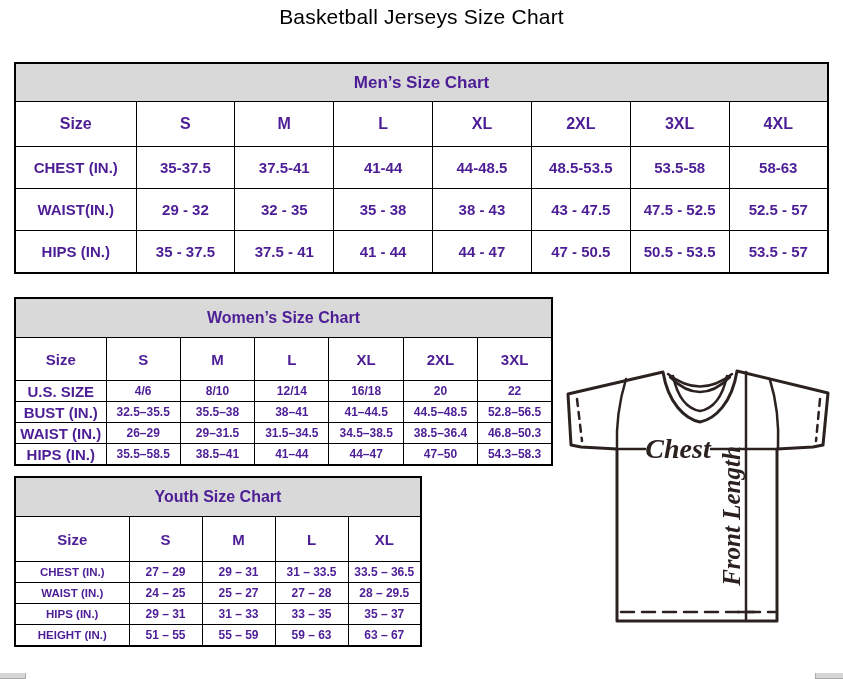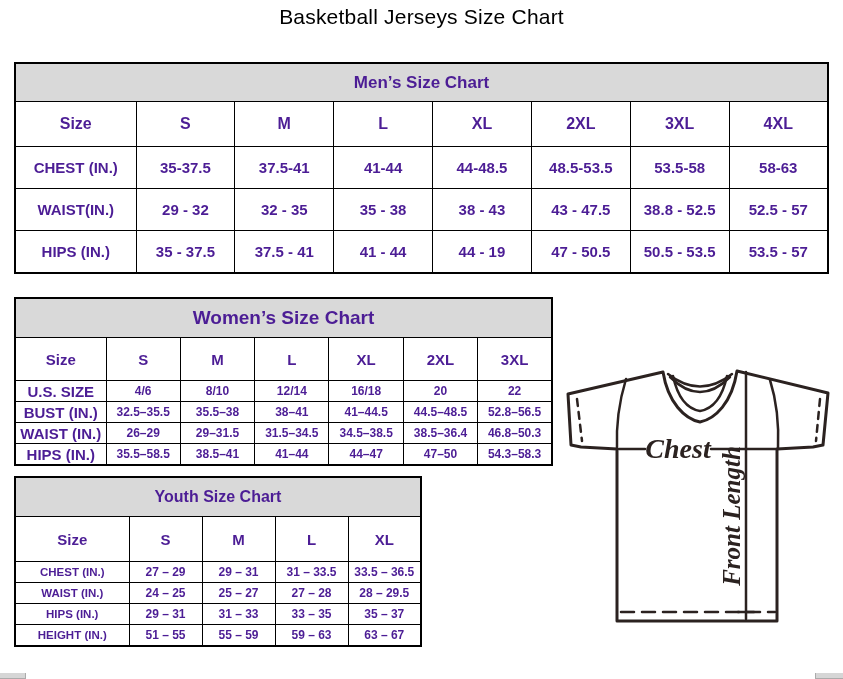--- a/index.html
+++ b/index.html
@@ -22,21 +22,21 @@
 
   
   .men { left:14px; top:62px; width:815px; font-size:15px; }
   .men tr.band td { height:37px; font-size:17px; }
   .men tr.hdr  td { height:44px; font-size:16px; }
   .men tr.data td { height:41px; }
   .men col.c0 { width:121px; }
 
   
   .women { left:14px; top:297px; width:539px; font-size:12px; }
-  .women tr.band td { height:38px; font-size:19px;margin-top:23px; }
+  .women tr.band td { height:38px; font-size:16px;margin-top:23px; }
   .women tr.hdr  td { height:42px; font-size:15px; }
   .women tr.data td { height:20px; }
   .women col.c0 { width:91px; }
   .women td.lbl { font-size:15px; }
 
   
   .youth { left:14px; top:476px; width:408px; font-size:12px; }
   .youth tr.band td { height:38px; font-size:16px; }
   .youth tr.hdr  td { height:44px; font-size:15px; }
   .youth tr.data td { height:20px; }
@@ -92,29 +92,29 @@
     <td>53.5-58</td>
     <td>58-63</td>
   </tr>
   <tr class="data">
     <td class="lbl">WAIST(IN.)</td>
     <td>29 - 32</td>
     <td>32 - 35</td>
     <td>35 - 38</td>
     <td>38 - 43</td>
     <td>43 - 47.5</td>
-    <td>38.8 - 52.5</td>
+    <td>47.5 - 52.5</td>
     <td>52.5 - 57</td>
   </tr>
   <tr class="data">
     <td class="lbl">HIPS (IN.)</td>
     <td>35 - 37.5</td>
     <td>37.5 - 41</td>
     <td>41 - 44</td>
-    <td>44 - 19</td>
+    <td>44 - 47</td>
     <td>47 - 50.5</td>
     <td>50.5 - 53.5</td>
     <td>53.5 - 57</td>
   </tr>
 </tbody>
   </table>
 
 <table class="size-table women">
   <colgroup>
       <col class="c0">

